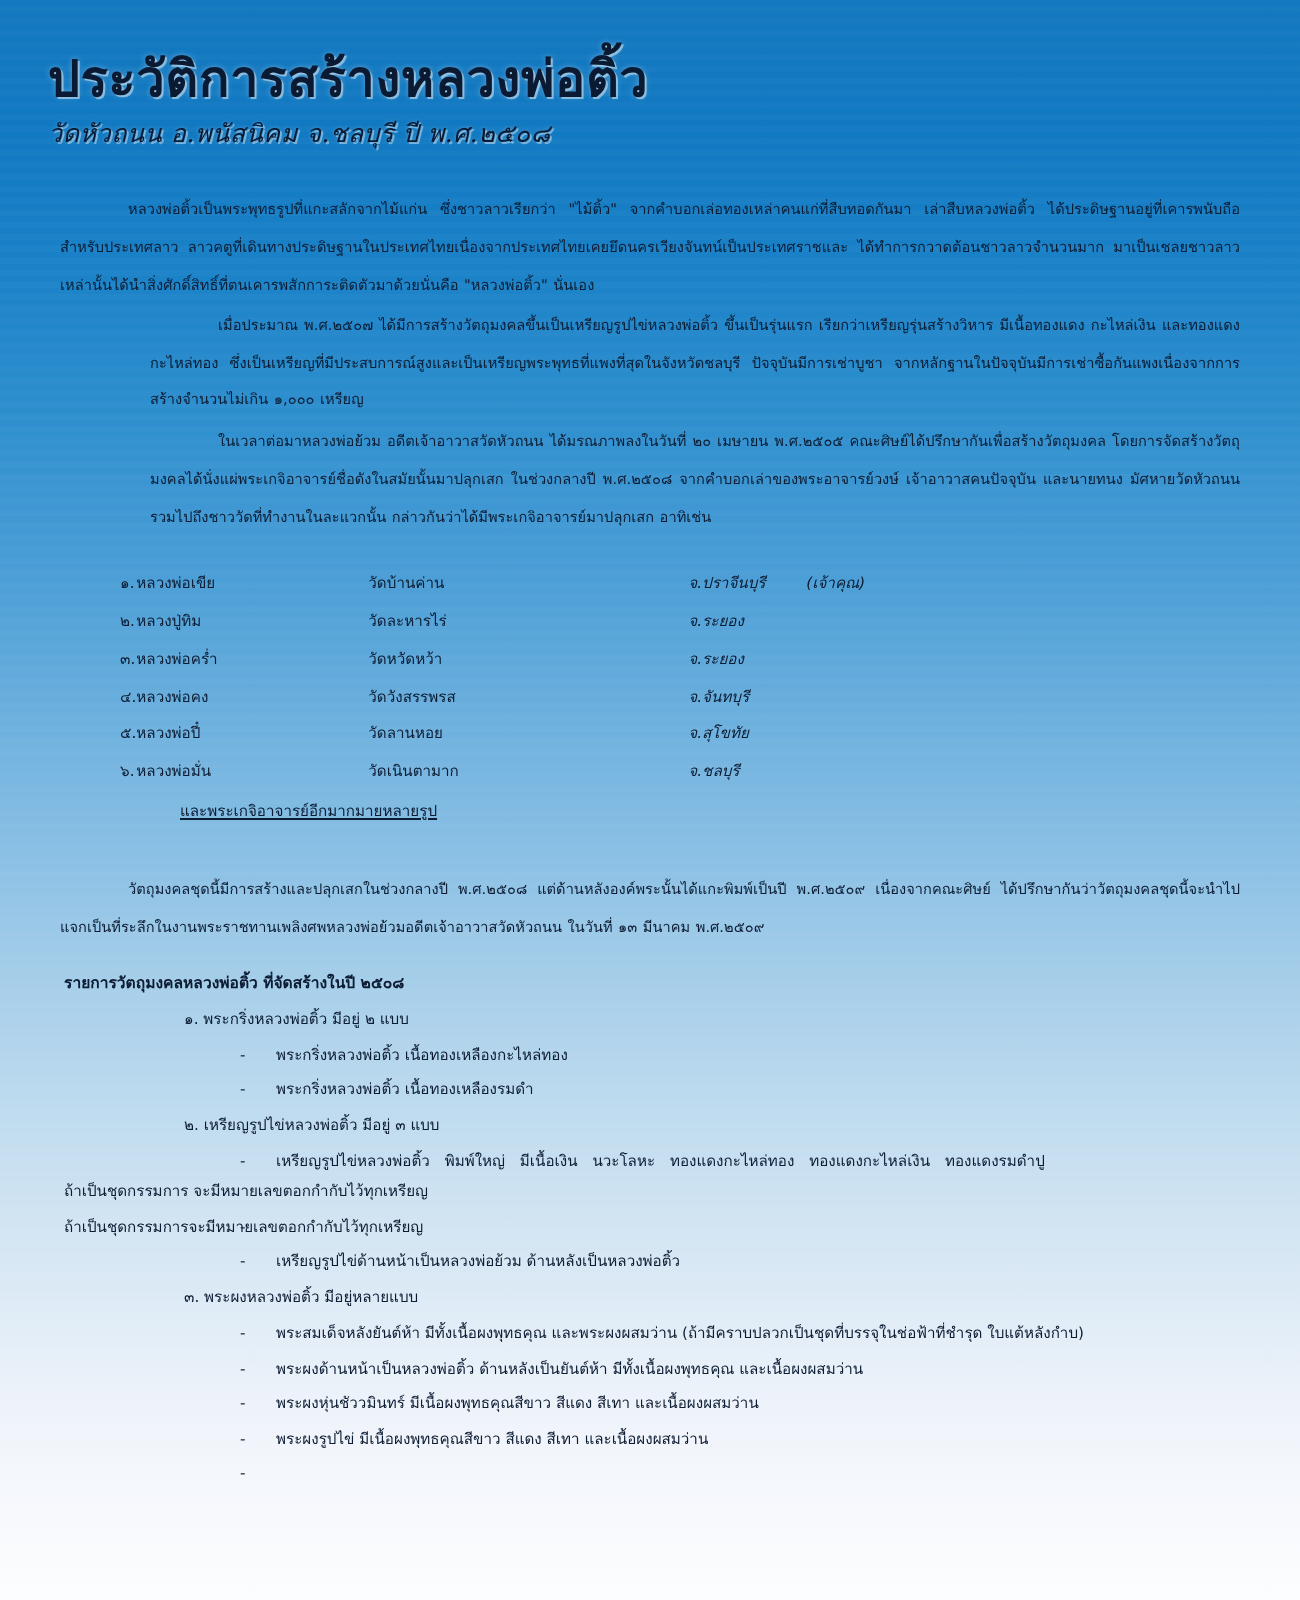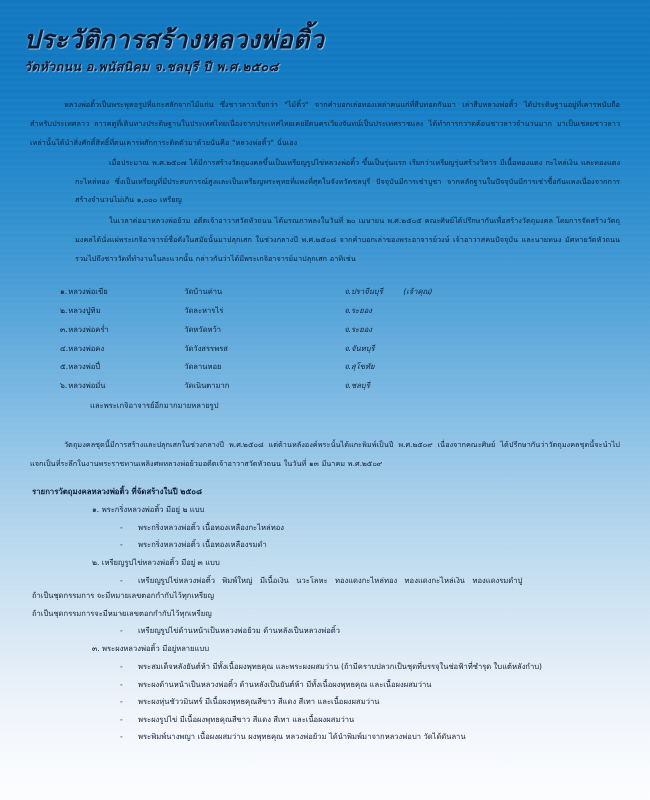--- a/index.html
+++ b/index.html
@@ -57,36 +57,35 @@
     padding: 0;
   }
 
   
   .header {
     padding: 26px 0 0 24px;
   }
   .title {
     font-family: "DejaVu Serif", "Liberation Serif", serif;
     font-size: 25px;
-    font-style: italic;
     font-weight: 700;
     color: #0a1a33;
     letter-spacing: .5px;
     line-height: 1.1;
     text-shadow:
       1px 1px 0 rgba(255,255,255,.45),
       0 0 3px rgba(255,255,255,.30);
     white-space: nowrap;
   }
   .subtitle {
     margin-top: 3px;
     font-family: "DejaVu Serif", "Liberation Serif", serif;
     font-size: 12.5px;
     font-style: italic;
-    font-weight: 700;
+    font-weight: 400;
     color: #0a1a33;
     letter-spacing: .3px;
     text-shadow:
       1px 1px 0 rgba(255,255,255,.40),
       0 0 2px rgba(255,255,255,.25);
     white-space: nowrap;
   }
 
   
   .body {
@@ -126,20 +125,21 @@
   .col-wat   { width: 160px; }
   .col-prov  { width: auto; font-style: italic; }
   .prov-note { padding-left: 18px; }
 
   .table-footer {
     margin: 6px 0 0 0;
     padding-left: 60px;
     font-size: 7.6px;
     color: #0c1c33;
     line-height: 1.2;
+    text-decoration: underline;
   }
 
   
   .section-head {
     margin: 14px 0 0 0;
     padding-left: 2px;
     font-size: 7.8px;
     font-weight: 700;
     color: #0c1c33;
     line-height: 1.2;
@@ -320,18 +320,17 @@
       <div class="lvl2">
         <span class="dash">-</span>
         <span>พระผงหุ่นชัววมินทร์ มีเนื้อผงพุทธคุณสีขาว สีแดง สีเทา และเนื้อผงผสมว่าน</span>
       </div>
       <div class="lvl2">
         <span class="dash">-</span>
         <span>พระผงรูปไข่ มีเนื้อผงพุทธคุณสีขาว สีแดง สีเทา และเนื้อผงผสมว่าน</span>
       </div>
       <div class="lvl2">
         <span class="dash">-</span>
-        <span>พระพิมพ์นางพญา เนื้อผงผสมว่าน ผงพุทธคุณ หลวงพ่อย้วม ได้นำพิมพ์มาจากหลวงพ่อบา วัดได้ดันลาน</span>
       </div>
 
     </div>
   </div>
 </div>
 
 </body></html>

